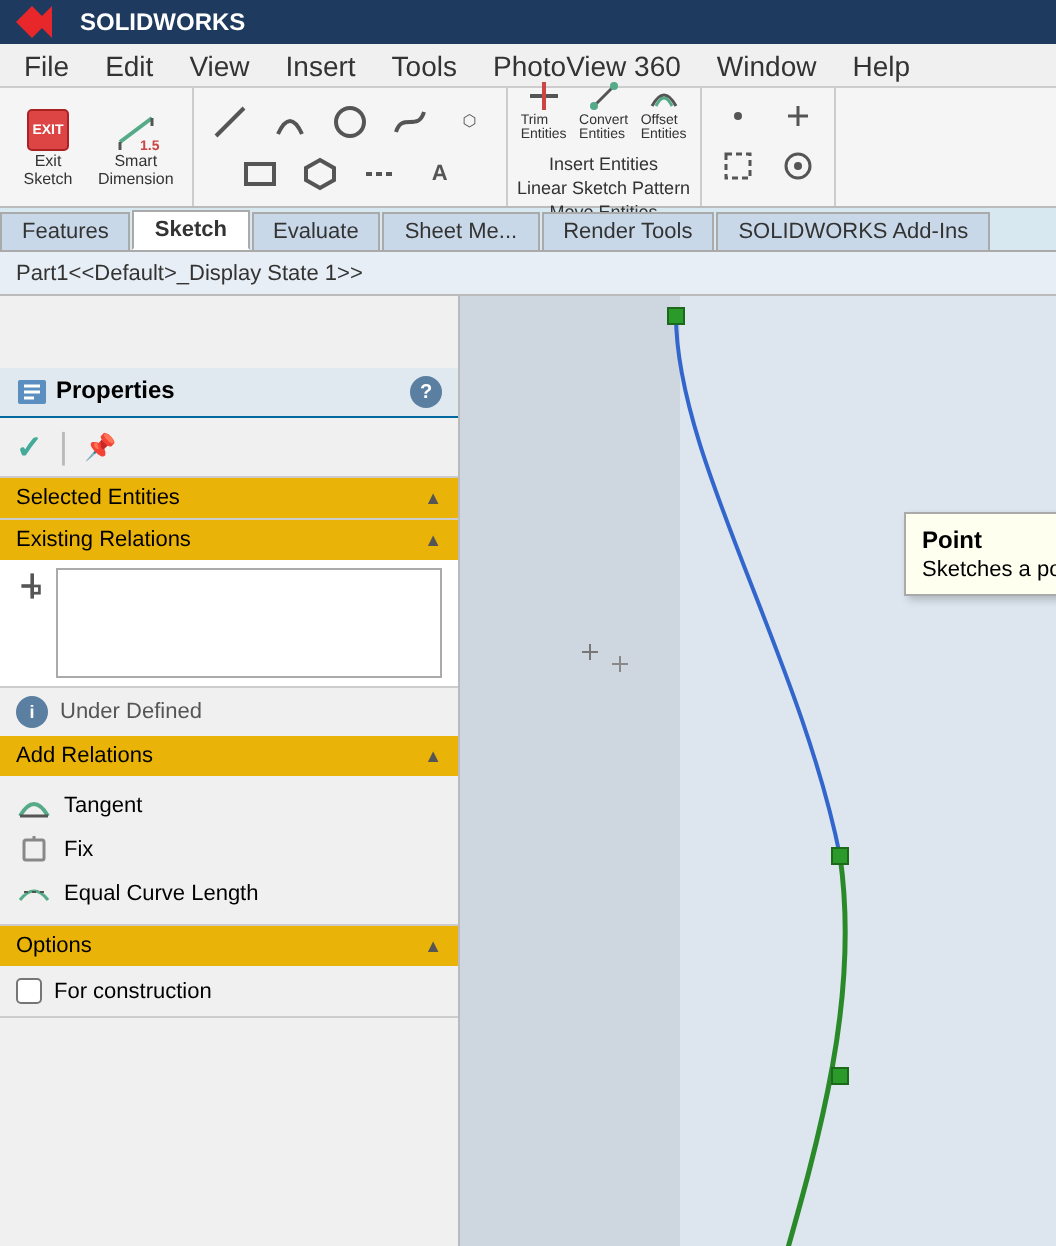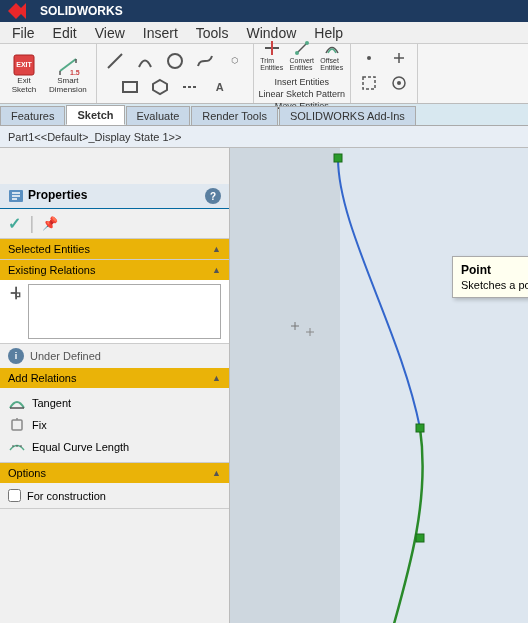--- a/index.html
+++ b/index.html
@@ -75,20 +75,21 @@
     <span style="color:white; font-size:12px; font-weight:bold;">SOLIDWORKS</span>
   </div>
 </div>
 
 <div id="menu-bar">
   <div class="menu-item">File</div>
   <div class="menu-item">Edit</div>
   <div class="menu-item">View</div>
   <div class="menu-item">Insert</div>
   <div class="menu-item">Tools</div>
+  <div class="menu-item">PhotoView 360</div>
   <div class="menu-item">Window</div>
   <div class="menu-item">Help</div>
 </div>
 
 <div id="toolbar">
 
   <div class="toolbar-group">
     <div class="toolbar-btn">
       <svg width="24" height="24" viewBox="0 0 24 24">
         <rect x="2" y="2" width="20" height="20" rx="2" fill="#d44" stroke="#a22" stroke-width="1"></rect>
@@ -214,20 +215,21 @@
           </svg>
       </div>
     </div>
   </div>
 </div>
 
 <div id="tabs">
   <div class="tab">Features</div>
   <div class="tab active">Sketch</div>
   <div class="tab">Evaluate</div>
+  <div class="tab" style="font-size:11px; padding:3px 10px; background:#c8d8e8; border:1px solid #aaa; border-bottom:none;">Sheet Me...</div>
   <div class="tab">Render Tools</div>
   <div class="tab">SOLIDWORKS Add-Ins</div>
 </div>
 
 <div style="height:22px; background:#e8eef5; display:flex; align-items:center; padding:0 8px; border-bottom:1px solid #bbb; font-size:11px; color:#333;">
   <span>Part1&lt;&lt;Default&gt;_Display State 1&gt;&gt;</span>
 </div>
 
 <div id="main">
 

